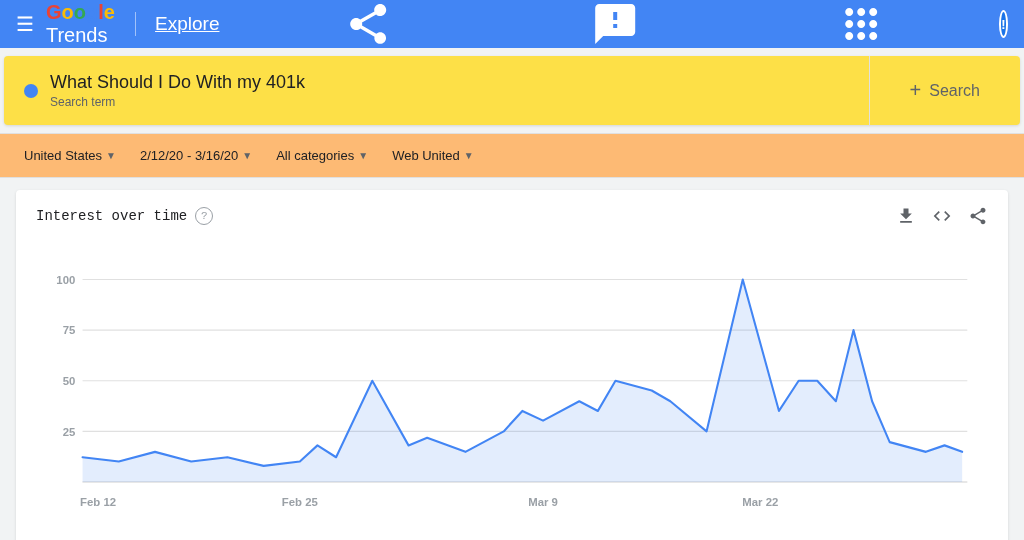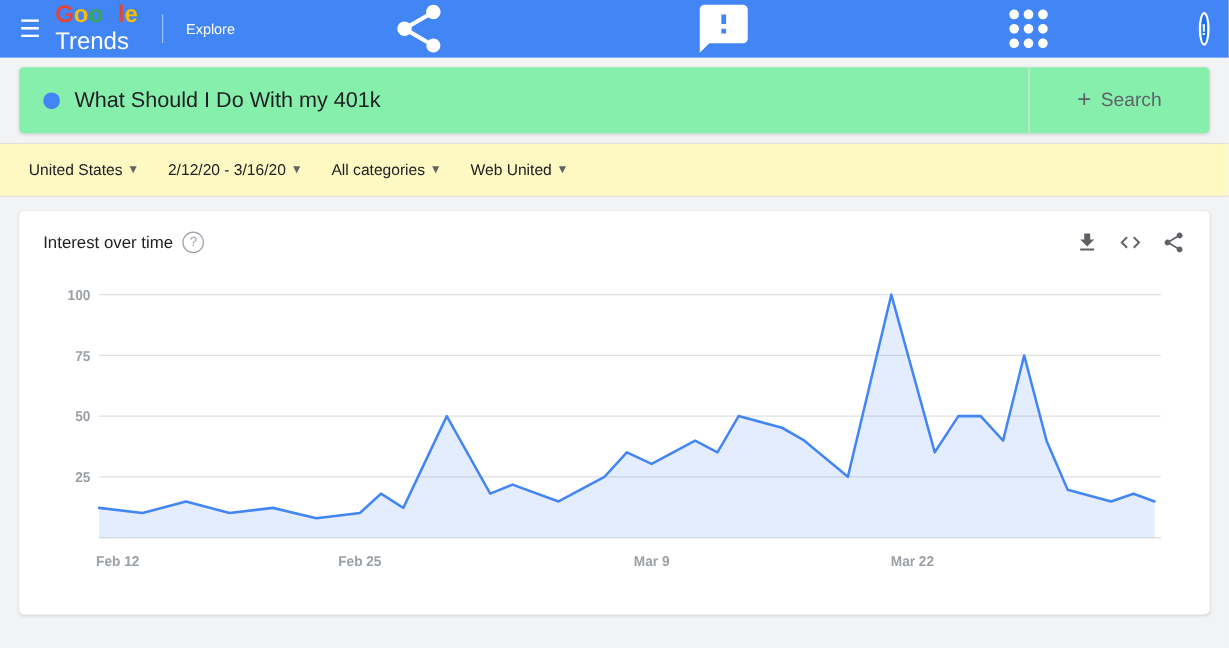--- a/index.html
+++ b/index.html
@@ -11,29 +11,29 @@
       height: 48px;
       display: flex;
       align-items: center;
       padding: 0 16px;
       gap: 12px;
     }
     .header-menu-icon { color: white; font-size: 20px; cursor: pointer; }
     .header-logo { display: flex; align-items: center; gap: 4px; }
     .header-logo-text { color: white; font-size: 20px; font-weight: 400; }
     .header-divider { width: 1px; height: 24px; background: rgba(255,255,255,0.5); margin: 0 8px; }
-    .header-explore { color: white; font-size: 12px; font-weight: 400; }
+    .header-explore { color: white; font-size: 19px; font-weight: 400; text-decoration: underline; }
     .header-spacer { flex: 1; }
     .header-icon { color: white; font-size: 18px; cursor: pointer; margin-left: 16px; }
     .header-avatar { width: 28px; height: 28px; border-radius: 50%; background: #1a73e8; color: white; display: flex; align-items: center; justify-content: center; font-size: 13px; font-weight: bold; margin-left: 16px; cursor: pointer; border: 2px solid white; }
 
     
     .search-card {
-      background: #86efac;
-      margin: 8px 16px;
+      background: #fde047;
+      margin: 8px 4px;
       border-radius: 4px;
       box-shadow: 0 1px 3px rgba(0,0,0,0.12);
       display: flex;
       align-items: stretch;
     }
     .search-term-box {
       flex: 1;
       padding: 16px 20px;
       border-right: 1px solid #e0e0e0;
       display: flex;
@@ -50,21 +50,21 @@
       padding: 16px 40px;
       gap: 8px;
       cursor: pointer;
       color: #5f6368;
       font-size: 16px;
     }
     .compare-plus { font-size: 20px; color: #5f6368; }
 
     
     .filters-bar {
-      background: #fef9c3;
+      background: #fdba74;
       padding: 8px 16px;
       display: flex;
       align-items: flex-start;
       gap: 8px;
       border-top: 1px solid #e0e0e0;
       border-bottom: 1px solid #e0e0e0;
     }
     .filter-btn {
       display: flex;
       align-items: center;
@@ -82,21 +82,22 @@
       background: white;
       margin: 12px 16px;
       border-radius: 4px;
       box-shadow: 0 1px 3px rgba(0,0,0,0.12);
       padding: 16px 20px 8px 20px;
     }
     .chart-header {
       display: flex;
       align-items: center;
       justify-content: space-between;
-      margin-bottom: 12px;
+      margin-bottom: 32px;
+      font-family: Liberation Mono, monospace;
     }
     .chart-title-area { display: flex; align-items: center; gap: 8px; }
     .chart-title { font-size: 14px; color: #202124; font-weight: 500; }
     .chart-help-icon { width: 18px; height: 18px; border-radius: 50%; border: 1.5px solid #9aa0a6; color: #9aa0a6; font-size: 11px; display: flex; align-items: center; justify-content: center; cursor: pointer; }
     .chart-actions { display: flex; align-items: center; gap: 16px; color: #5f6368; font-size: 18px; }
     .chart-action-icon { cursor: pointer; }
 
     
     .chart-area { width: 100%; height: 280px; font-weight: bold; }
     svg { width: 100%; height: 100%; }
@@ -127,20 +128,21 @@
     <path d="M6 10c-1.1 0-2 .9-2 2s.9 2 2 2 2-.9 2-2-.9-2-2-2zm12 0c-1.1 0-2 .9-2 2s.9 2 2 2 2-.9 2-2-.9-2-2-2zm-6 0c-1.1 0-2 .9-2 2s.9 2 2 2 2-.9 2-2-.9-2-2-2zm6-6c-1.1 0-2 .9-2 2s.9 2 2 2 2-.9 2-2-.9-2-2-2zm-6 0c-1.1 0-2 .9-2 2s.9 2 2 2 2-.9 2-2-.9-2-2-2zM6 4C4.9 4 4 4.9 4 6s.9 2 2 2 2-.9 2-2-.9-2-2-2zm0 12c-1.1 0-2 .9-2 2s.9 2 2 2 2-.9 2-2-.9-2-2-2zm6 0c-1.1 0-2 .9-2 2s.9 2 2 2 2-.9 2-2-.9-2-2-2zm6 0c-1.1 0-2 .9-2 2s.9 2 2 2 2-.9 2-2-.9-2-2-2z"></path>
   </svg>
   <div class="header-avatar">!</div>
 </div>
 
 <div class="search-card">
   <div class="search-term-box">
     <div class="search-dot"></div>
     <div class="search-term-info">
       <span class="search-term-name">What Should I Do With my 401k</span>
+      <span class="search-term-type">Search term</span>
     </div>
   </div>
   <div class="compare-box">
     <span class="compare-plus">+</span>
     <span>Search</span>
   </div>
 </div>
 
 <div class="filters-bar">
   <div class="filter-btn">

